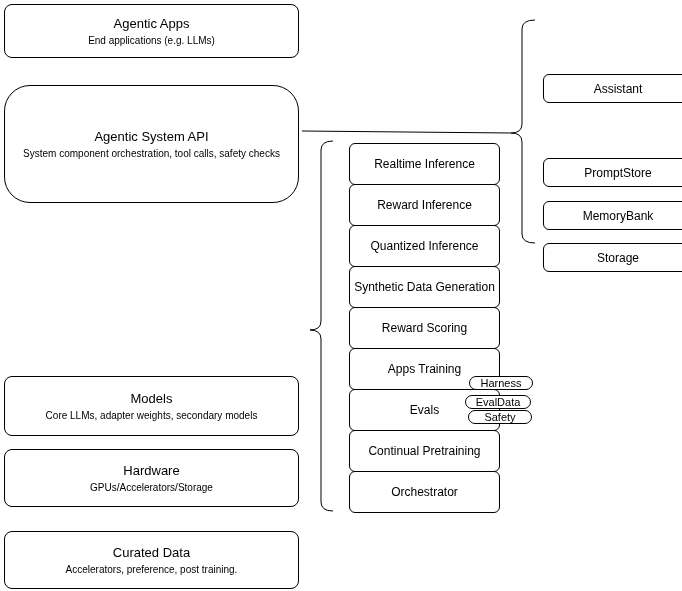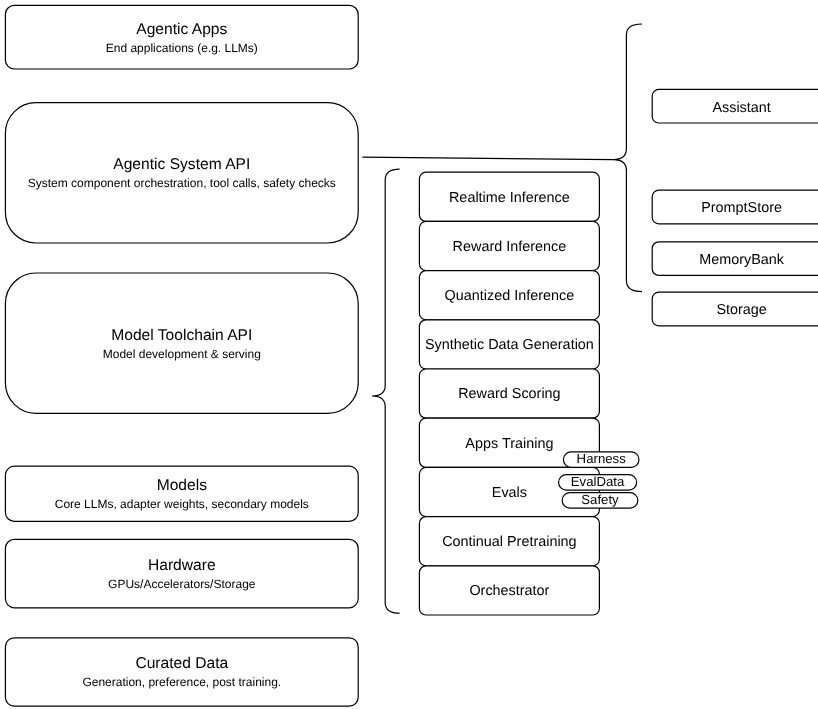--- a/index.html
+++ b/index.html
@@ -99,38 +99,34 @@
   <div class="box lbox r8" style="top:4px;height:54px">
     <div class="btitle">Agentic Apps</div>
     <div class="bsub">End applications (e.g. LLMs)</div>
   </div>
 
   <div class="box lbox r26" style="top:85px;height:118px">
     <div class="btitle">Agentic System API</div>
     <div class="bsub">System component orchestration, tool calls, safety checks</div>
   </div>
 
-  <div class="box lbox r26" style="top:227px;height:118px">
-    <div class="btitle">Model Toolchain API</div>
-    <div class="bsub">Model development &amp; serving</div>
-  </div>
 
-  <div class="box lbox r8" style="top:388px;height:47px">
+  <div class="box lbox r8" style="top:376px;height:60px">
     <div class="btitle">Models</div>
     <div class="bsub">Core LLMs, adapter weights, secondary models</div>
   </div>
 
   <div class="box lbox r8" style="top:449px;height:58px">
     <div class="btitle">Hardware</div>
     <div class="bsub">GPUs/Accelerators/Storage</div>
   </div>
 
   <div class="box lbox r8" style="top:531px;height:58px">
     <div class="btitle">Curated Data</div>
-    <div class="bsub">Generation, preference, post training.</div>
+    <div class="bsub">Accelerators, preference, post training.</div>
   </div>
 
   <div class="box mbox" style="top:143px">Realtime Inference</div>
   <div class="box mbox" style="top:184px">Reward Inference</div>
   <div class="box mbox" style="top:225px">Quantized Inference</div>
   <div class="box mbox" style="top:266px">Synthetic Data Generation</div>
   <div class="box mbox" style="top:307px">Reward Scoring</div>
   <div class="box mbox" style="top:348px">Apps Training</div>
   <div class="box mbox" style="top:389px">Evals</div>
   <div class="box mbox" style="top:430px">Continual Pretraining</div>

